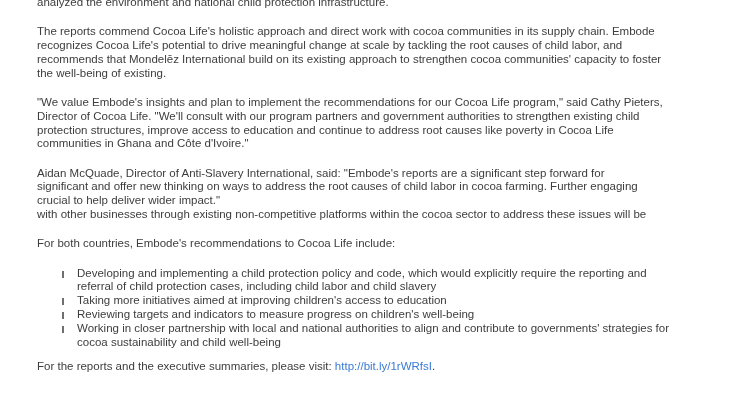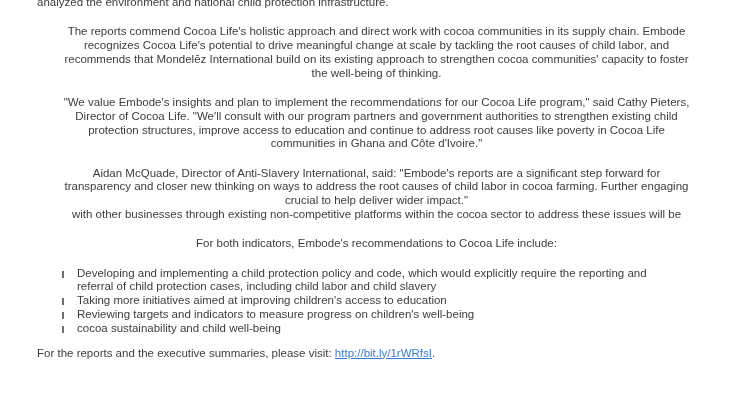--- a/index.html
+++ b/index.html
@@ -23,21 +23,20 @@
   }
   .line, .bline {
     white-space: pre;
   }
   .cut {
     margin-top: -4px;
     margin-bottom: 15.5px;
   }
   .para {
     margin: 0 0 15.5px 0;
-    text-align: center;
   }
   .bullets {
     margin: 0 0 11px 0;
   }
   .bullet {
     position: relative;
     padding-left: 40px;
   }
   .marker {
     position: absolute;
@@ -45,53 +44,52 @@
     top: 4px;
     width: 1.5px;
     height: 7px;
     background: #6f6f6f;
   }
   .footer-line {
     white-space: pre;
   }
   .link {
     color: #3a7bd5;
-    text-decoration: underline;
     cursor: pointer;
   }
 </style>
 </head>
 <body>
 
 <div class="doc">
 
   <div class="line cut">analyzed the environment and national child protection infrastructure.</div>
 
   <div class="para">
     <div class="line">The reports commend Cocoa Life's holistic approach and direct work with cocoa communities in its supply chain. Embode</div>
     <div class="line">recognizes Cocoa Life's potential to drive meaningful change at scale by tackling the root causes of child labor, and</div>
     <div class="line">recommends that Mondelēz International build on its existing approach to strengthen cocoa communities' capacity to foster</div>
-    <div class="line">the well-being of thinking.</div>
+    <div class="line">the well-being of existing.</div>
   </div>
 
   <div class="para">
     <div class="line">"We value Embode's insights and plan to implement the recommendations for our Cocoa Life program," said Cathy Pieters,</div>
     <div class="line">Director of Cocoa Life. "We'll consult with our program partners and government authorities to strengthen existing child</div>
     <div class="line">protection structures, improve access to education and continue to address root causes like poverty in Cocoa Life</div>
     <div class="line">communities in Ghana and Côte d'Ivoire."</div>
   </div>
 
   <div class="para">
     <div class="line">Aidan McQuade, Director of Anti-Slavery International, said: "Embode's reports are a significant step forward for</div>
-    <div class="line">transparency and closer new thinking on ways to address the root causes of child labor in cocoa farming. Further engaging</div>
+    <div class="line">significant and offer new thinking on ways to address the root causes of child labor in cocoa farming. Further engaging</div>
     <div class="line">crucial to help deliver wider impact."</div>
     <div class="line">with other businesses through existing non-competitive platforms within the cocoa sector to address these issues will be</div>
   </div>
 
-  <div class="para line">For both indicators, Embode's recommendations to Cocoa Life include:</div>
+  <div class="para line">For both countries, Embode's recommendations to Cocoa Life include:</div>
 
   <div class="bullets">
 
     <div class="bullet">
       <span class="marker"></span>
       <div class="bline">Developing and implementing a child protection policy and code, which would explicitly require the reporting and</div>
       <div class="bline">referral of child protection cases, including child labor and child slavery</div>
     </div>
 
     <div class="bullet">
@@ -100,20 +98,21 @@
     </div>
 
     <div class="bullet">
       <span class="marker"></span>
       <div class="bline">Reviewing targets and indicators to measure progress on children's well-being</div>
     </div>
 
 
     <div class="bullet">
       <span class="marker"></span>
+      <div class="bline">Working in closer partnership with local and national authorities to align and contribute to governments' strategies for</div>
       <div class="bline">cocoa sustainability and child well-being</div>
     </div>
 
 
   </div>
 
   <div class="footer-line"><span>For the reports and the executive summaries, please visit: </span><a class="link">http://bit.ly/1rWRfsI</a><span>.</span></div>
 
 </div>
 

